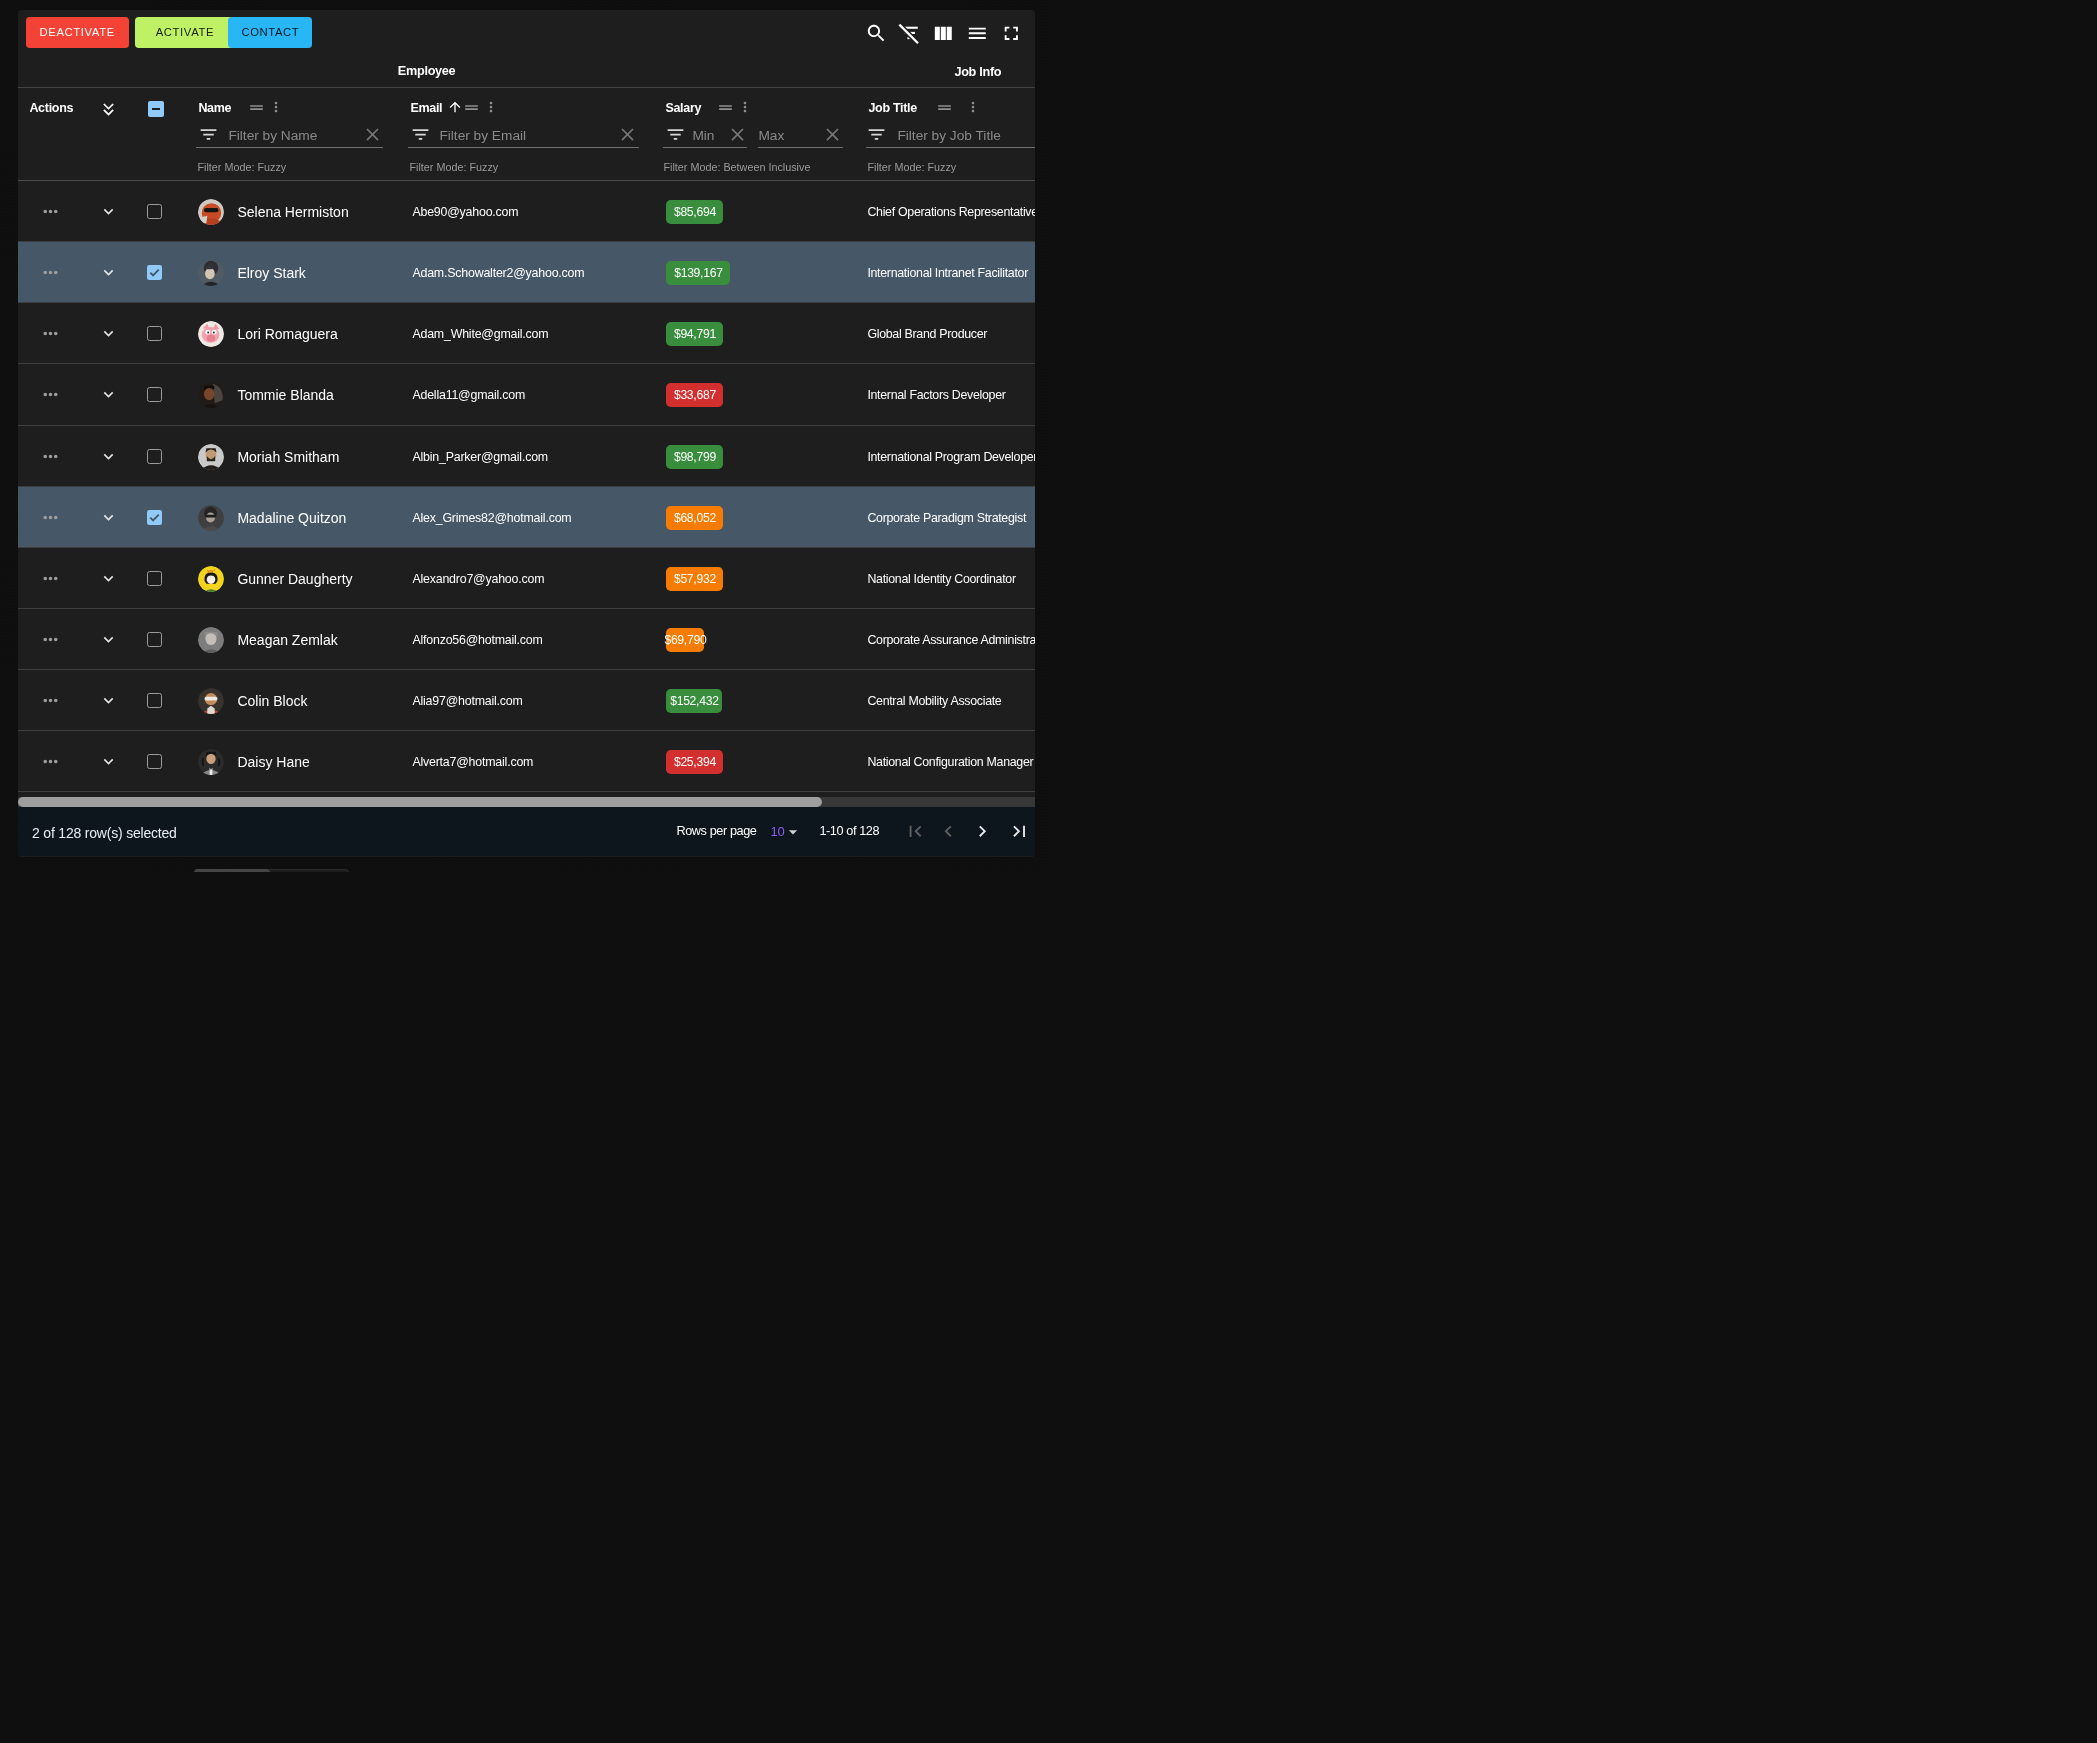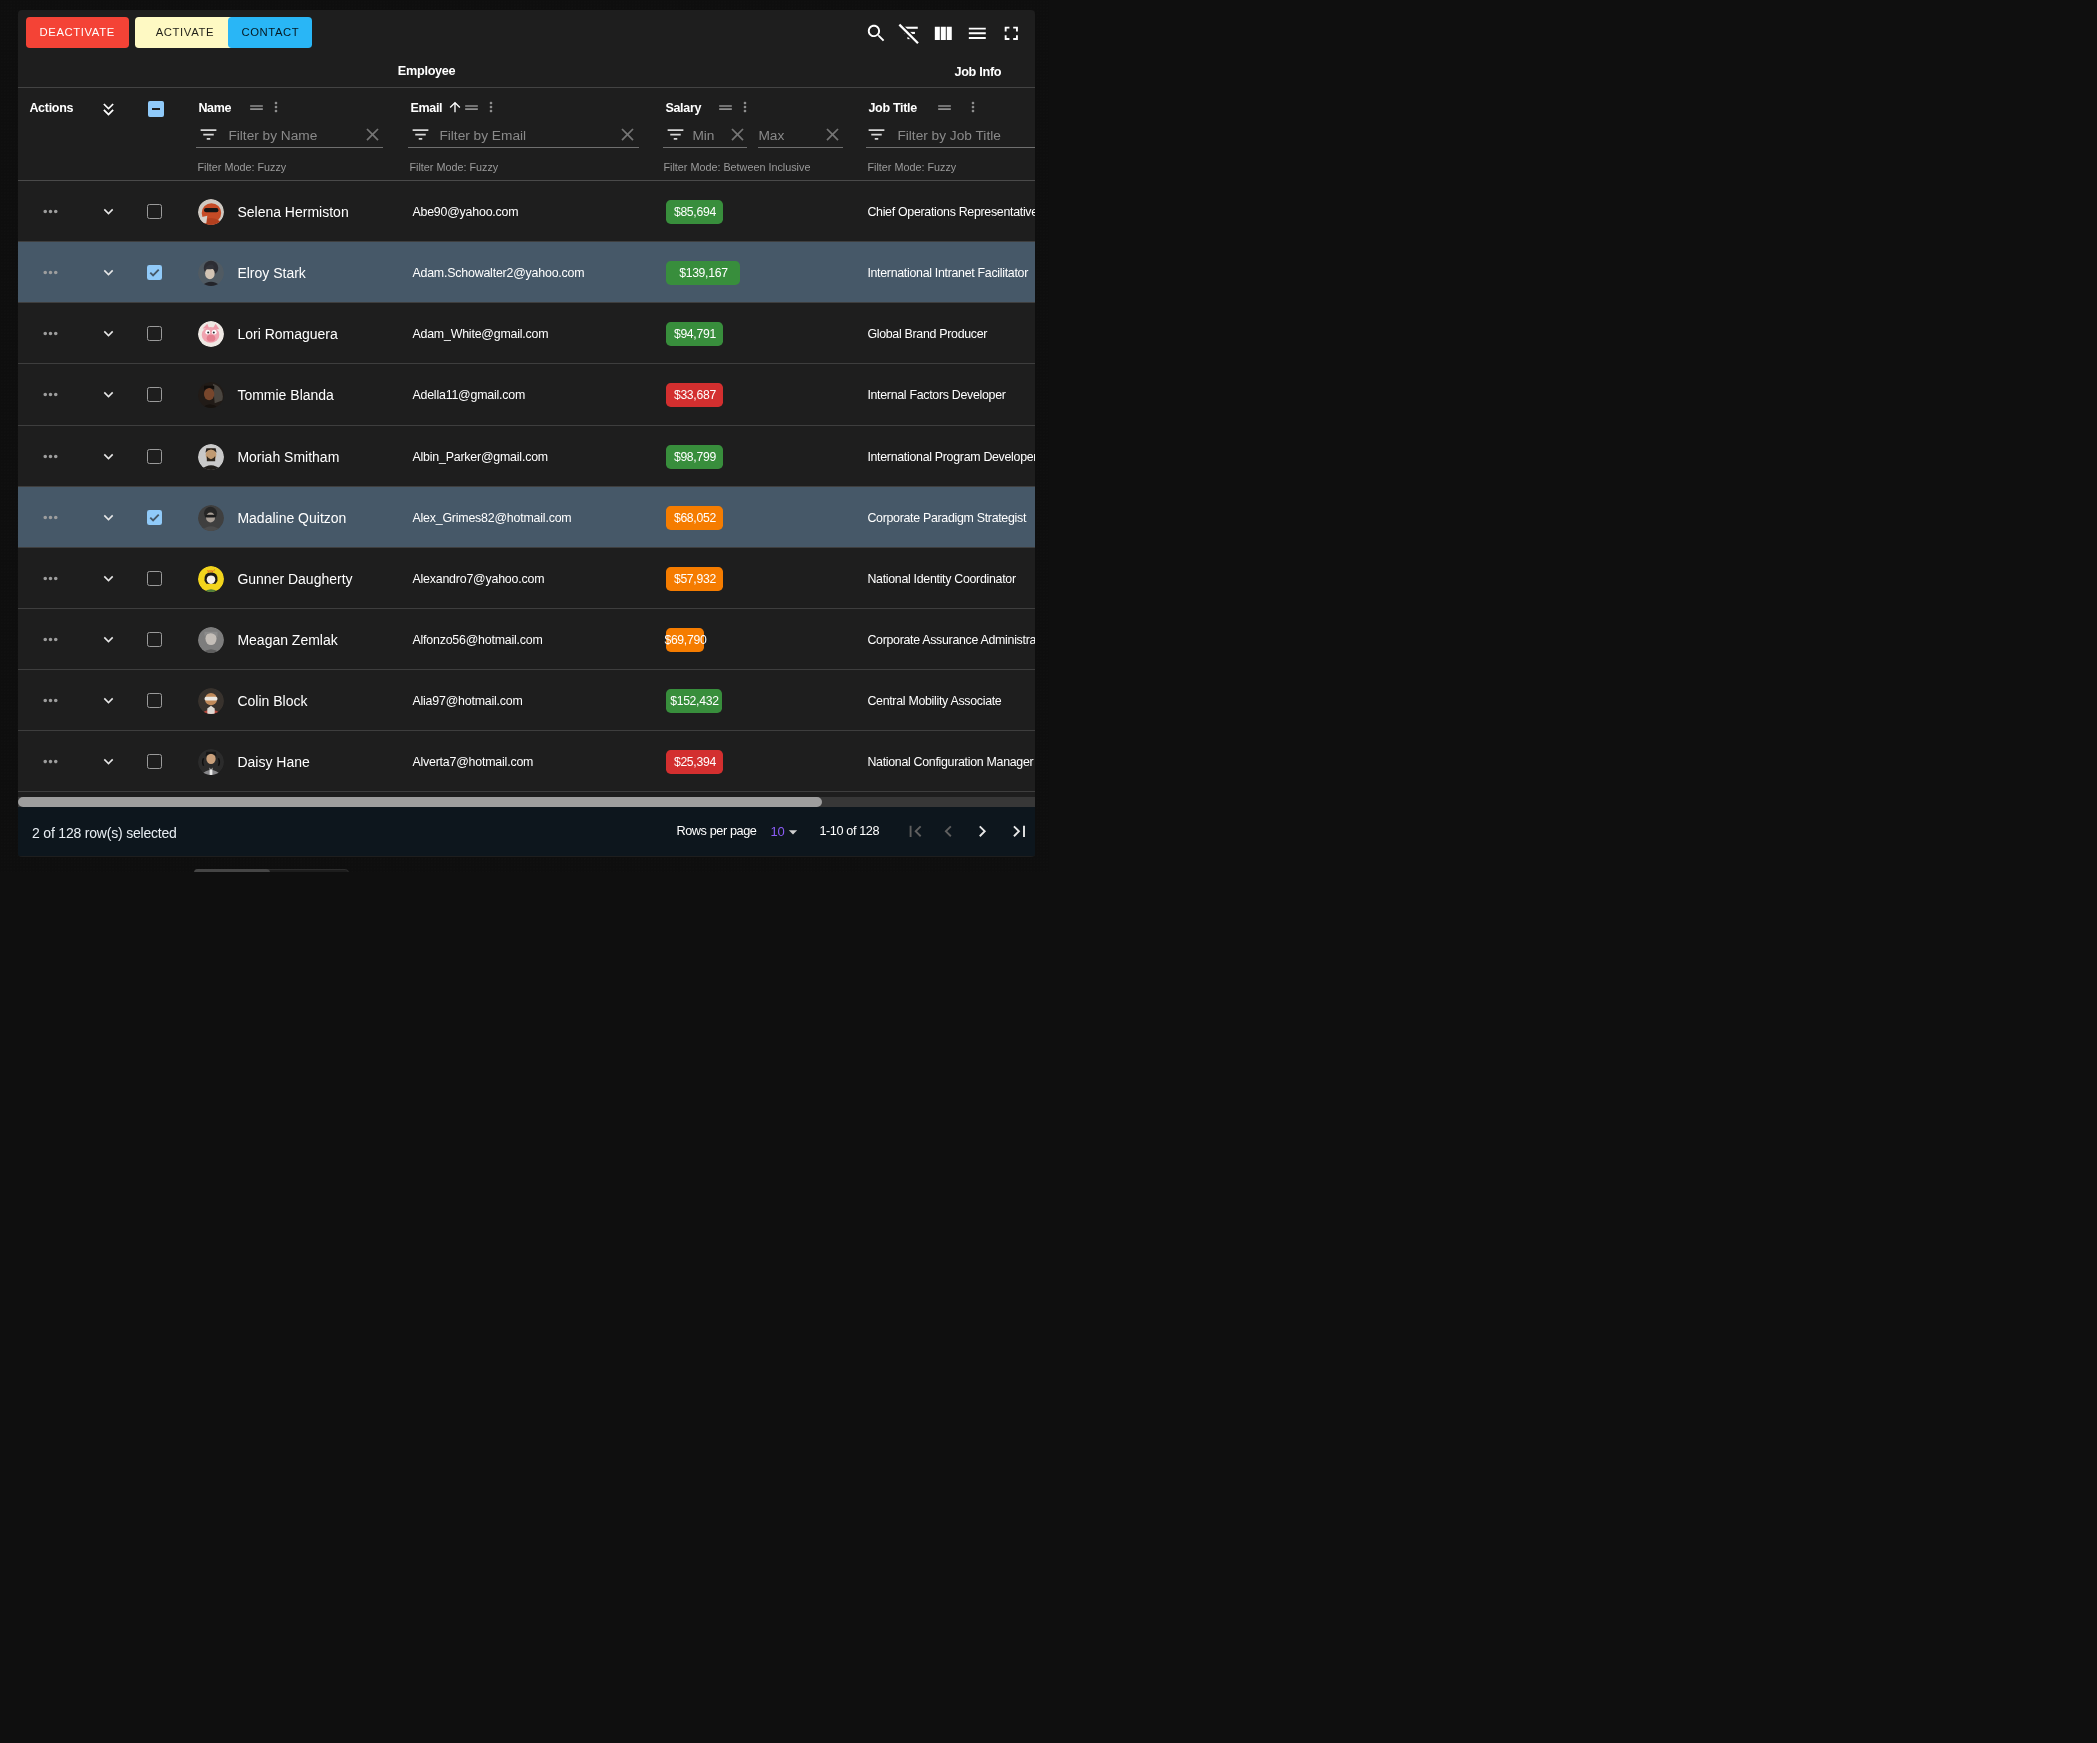--- a/index.html
+++ b/index.html
@@ -14,21 +14,21 @@
 .ctitle{font-size:12.4px;color:#fff;letter-spacing:-0.3px;}
 .ph{font-size:13.7px;color:#8a8a8a;}
 .fmode{font-size:10.8px;color:#9a9a9a;}
 .uline{height:0.9px;background:#6f6f6f;}
 .row{position:absolute;left:0;width:1017px;height:61px;}
 .chip{display:flex;align-items:center;justify-content:center;color:#fff;font-size:12.2px;letter-spacing:-0.3px;border-radius:4.7px;height:23.5px;}
 </style></head><body>
 <div id="stage">
     <div class="paper">
 <div class="a btn" style="left:7.3px;width:103px;background:#f44336;color:#fff">DEACTIVATE</div>
-<div class="a btn" style="left:117px;width:99px;background:#fef9c3;color:rgba(0,0,0,.87)">ACTIVATE</div>
+<div class="a btn" style="left:117px;width:99px;background:#bef264;color:rgba(0,0,0,.87)">ACTIVATE</div>
 <div class="a btn" style="left:210px;width:84px;background:#29b6f6;color:rgba(0,0,0,.87)">CONTACT</div>
 <svg class="a" style="left:847px;top:12px" width="22.6" height="22.6" viewBox="0 0 24 24">
         <path d="M15.5 14h-.79l-.28-.27C15.41 12.59 16 11.11 16 9.5 16 5.91 13.09 3 9.5 3S3 5.91 3 9.5 5.91 16 9.5 16c1.61 0 3.09-.59 4.23-1.57l.27.28v.79l5 4.99L20.49 19l-4.99-5zm-6 0C7.01 14 5 11.99 5 9.5S7.01 5 9.5 5 14 7.01 14 9.5 11.99 14 9.5 14z" fill="#fff"></path>
       </svg>
 <svg class="a" style="left:914px;top:12px" width="22.6" height="22.6" viewBox="0 0 24 24">
         <path d="M14.67 5v14H9.33V5h5.34zm1 14H21V5h-5.33v14zm-7.34 0V5H3v14h5.33z" fill="#fff"></path>
       </svg>
 <svg class="a" style="left:948px;top:12px" width="22.6" height="22.6" viewBox="0 0 24 24">
         <path d="M3 18h18v-2H3v2zm0-5h18v-2H3v2zm0-7v2h18V6H3z" fill="#fff"></path>
       </svg>
@@ -170,21 +170,21 @@
           <g clip-path="url(#c1)">
             <circle cx="14" cy="14" r="14" fill="#505a62"></circle>
             <circle cx="14" cy="8.5" r="7.8" fill="#2d2d33"></circle>
             <ellipse cx="12.8" cy="14.5" rx="5.2" ry="6.2" fill="#d3c4b4"></ellipse>
             <path d="M4 28 q10 -9 20 0 Z" fill="#23242a"></path>
             <path d="M7 10 q3 -6 9 -5 l2 4 -4 1 Z" fill="#33343a"></path>
           </g>
         </svg>
 <div class="a cname vc" style="left:219px;top:30.5px">Elroy Stark</div>
 <div class="a cmail vc" style="left:394px;top:30.5px">Adam.Schowalter2@yahoo.com</div>
-<div class="a chip" style="left:648px;top:19px;width:74px;background:#388e3c">$139,167</div>
+<div class="a chip" style="left:648px;top:19px;width:64px;background:#388e3c">$139,167</div>
 <div class="a ctitle vc" style="left:849px;top:30.5px">International Intranet Facilitator</div>
 </div>
 <div class="row" style="top:292px;background:transparent;border-top:0.9px solid #3e3e3e">
 <svg class="a" style="left:21.5px;top:20px" width="21" height="21" viewBox="0 0 24 24">
           <path d="M6 10c-1.1 0-2 .9-2 2s.9 2 2 2 2-.9 2-2-.9-2-2-2zm12 0c-1.1 0-2 .9-2 2s.9 2 2 2 2-.9 2-2-.9-2-2-2zm-6 0c-1.1 0-2 .9-2 2s.9 2 2 2 2-.9 2-2-.9-2-2-2z" fill="#9e9e9e"></path>
         </svg>
 <svg class="a" style="left:81px;top:21px" width="19" height="19" viewBox="0 0 24 24">
           <path d="M16.59 8.59 12 13.17 7.41 8.59 6 10l6 6 6-6z" fill="#e8e8e8"></path>
         </svg>
 <div class="a" style="left:129px;top:23px;width:15px;height:15px;border:1.9px solid #9b9b9b;border-radius:2.4px"></div>

